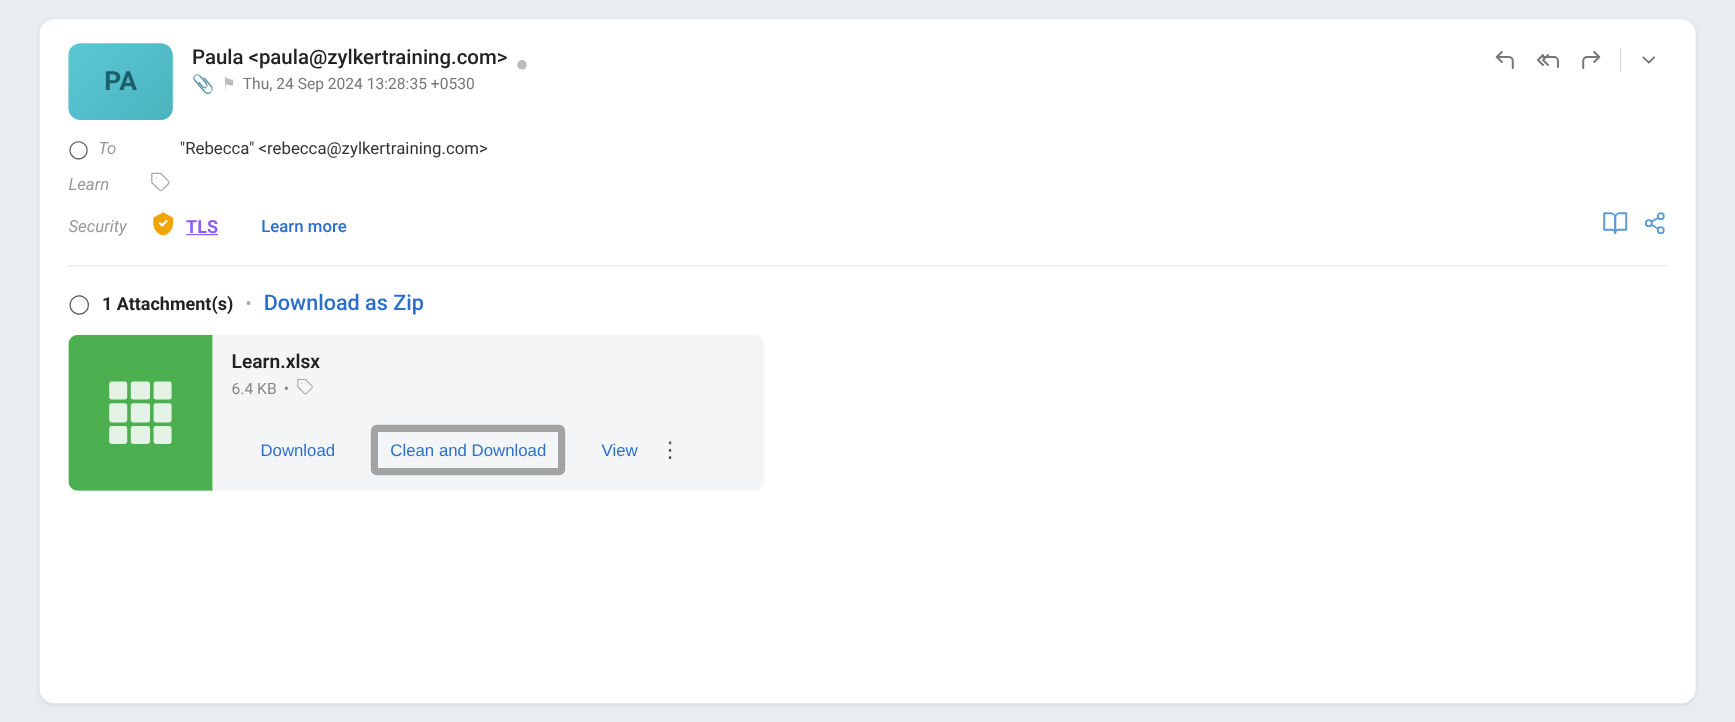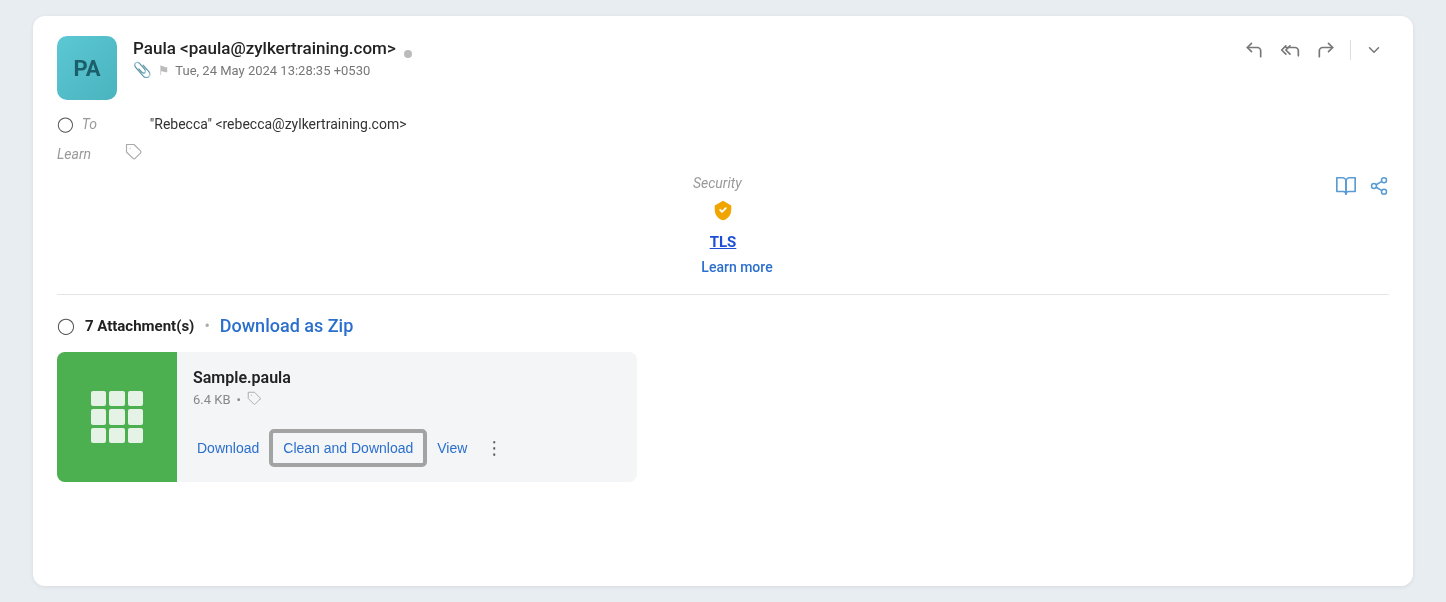--- a/index.html
+++ b/index.html
@@ -24,21 +24,21 @@
     .email-header {
       padding: 20px 24px 0 24px;
       position: relative;
     }
     .sender-row {
       display: flex;
       align-items: flex-start;
       gap: 16px;
     }
     .avatar {
-      width: 60px;
+      width: 87px;
       height: 64px;
       background: linear-gradient(135deg, #5bc8d4, #4ab3be);
       border-radius: 10px;
       display: flex;
       align-items: center;
       justify-content: center;
       color: #1a5f6a;
       font-weight: 700;
       font-size: 22px;
       flex-shrink: 0;
@@ -139,28 +139,27 @@
       color: #aaa;
       font-size: 16px;
     }
     .security-row {
       display: flex;
       align-items: center;
       gap: 8px;
       padding: 5px 0;
       font-size: 14px;
       position: relative;
-      flex-direction: column;
     }
     .tls-shield {
       color: #f0a500;
       font-size: 18px;
     }
     .tls-label {
-      color: #1d4ed8;
+      color: #8b5cf6;
       font-weight: 700;
       font-size: 15px;
       text-decoration: underline;
     }
     .learn-more {
       color: #2b6fcd;
       text-decoration: none;
       font-size: 14px;
       font-weight: 500;
       padding-left: 28px;
@@ -269,23 +268,24 @@
     }
     .file-action-btn {
       background: none;
       border: none;
       cursor: pointer;
       color: #2b6fcd;
       font-size: 14px;
       padding: 2px 4px;
       border-radius: 3px;
       font-weight: 400;
+      margin-left: 20px;
     }
     .file-action-btn.outlined {
-      border: 4px solid #a3a3a3;
+      border: 6px solid #a3a3a3;
       padding: 7px 10px;
       border-radius: 5px;
       font-weight: 500;
     }
     .file-more-btn {
       background: none;
       border: none;
       cursor: pointer;
       color: #555;
       font-size: 18px;
@@ -304,21 +304,21 @@
         <span>PA</span>
       </div>
       <div class="sender-info">
         <div class="sender-name-row">
           <span class="sender-name">Paula &lt;paula@zylkertraining.com&gt;</span>
           <span class="status-dot"></span>
         </div>
         <div class="sender-meta">
           <span class="attachment-icon">📎</span>
           <span class="flag-icon">⚑</span>
-          <span class="timestamp">Tue, 24 May 2024 13:28:35 +0530</span>
+          <span class="timestamp">Thu, 24 Sep 2024 13:28:35 +0530</span>
         </div>
       </div>
     </div>
 
     <div class="nav-actions">
       <button class="nav-btn" title="Reply">
         <svg width="20" height="20" viewBox="0 0 24 24" fill="none" stroke="currentColor" stroke-width="2" stroke-linecap="round" stroke-linejoin="round">
             <polyline points="9 14 4 9 9 4"></polyline>
             <path d="M20 20v-7a4 4 0 0 0-4-4H4"></path>
           </svg>
@@ -392,41 +392,41 @@
         </span>
       </div>
     </div>
   </div>
 
   <div class="divider"></div>
 
   <div class="attachments-section">
     <div class="attachments-header">
       <span class="attach-chevron">◯</span>
-      <span class="attach-count">7 Attachment(s)</span>
+      <span class="attach-count">1 Attachment(s)</span>
       <span class="attach-dot">•</span>
       <a href="#" class="download-zip-link">Download as Zip</a>
     </div>
 
     <div class="file-card">
       <div class="file-icon-box">
         <div class="xlsx-grid">
           <div class="xlsx-cell"></div>
           <div class="xlsx-cell"></div>
           <div class="xlsx-cell"></div>
           <div class="xlsx-cell"></div>
           <div class="xlsx-cell"></div>
           <div class="xlsx-cell"></div>
           <div class="xlsx-cell"></div>
           <div class="xlsx-cell"></div>
           <div class="xlsx-cell"></div>
         </div>
       </div>
       <div class="file-details">
-        <div class="file-name">Sample.paula</div>
+        <div class="file-name">Learn.xlsx</div>
         <div class="file-meta">
           <span>6.4 KB</span>
           <span>•</span>
           <span>
             <svg width="15" height="15" viewBox="0 0 24 24" fill="none" stroke="#aaa" stroke-width="1.5" stroke-linecap="round" stroke-linejoin="round">
                 <path d="M20.59 13.41l-7.17 7.17a2 2 0 0 1-2.83 0L2 12V2h10l8.59 8.59a2 2 0 0 1 0 2.82z"></path>
                 <line x1="7" y1="7" x2="7.01" y2="7"></line>
               </svg>
           </span>
         </div>

